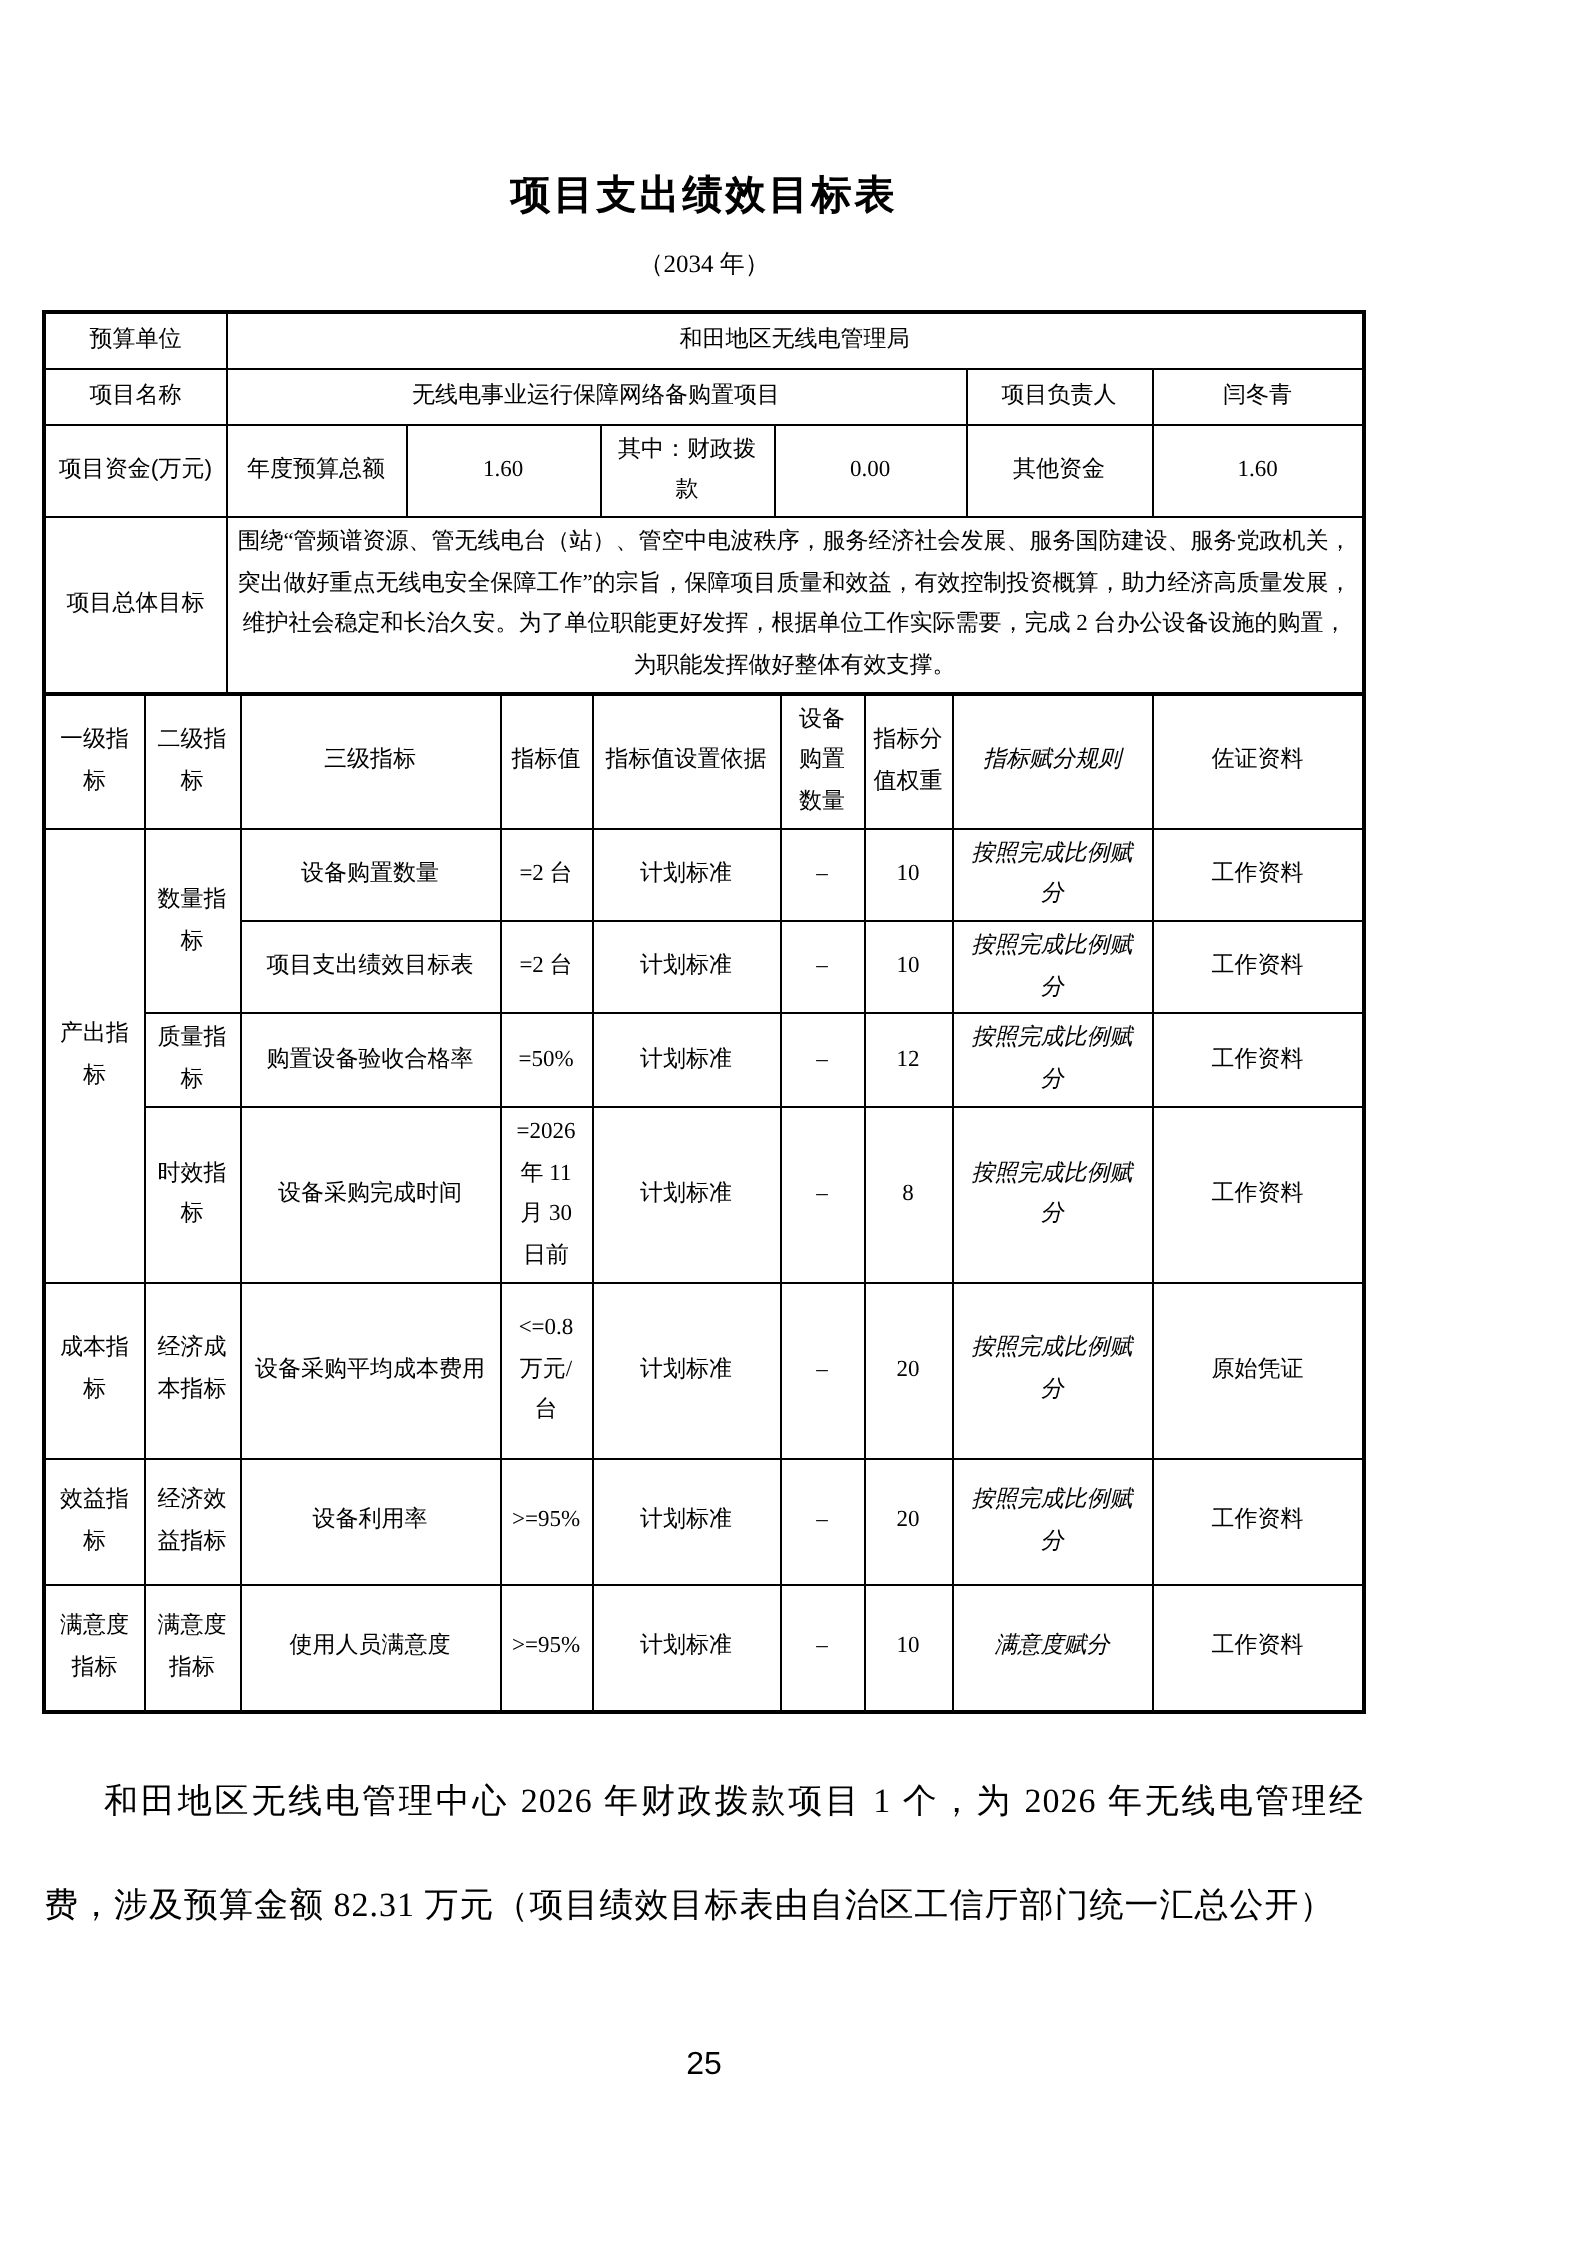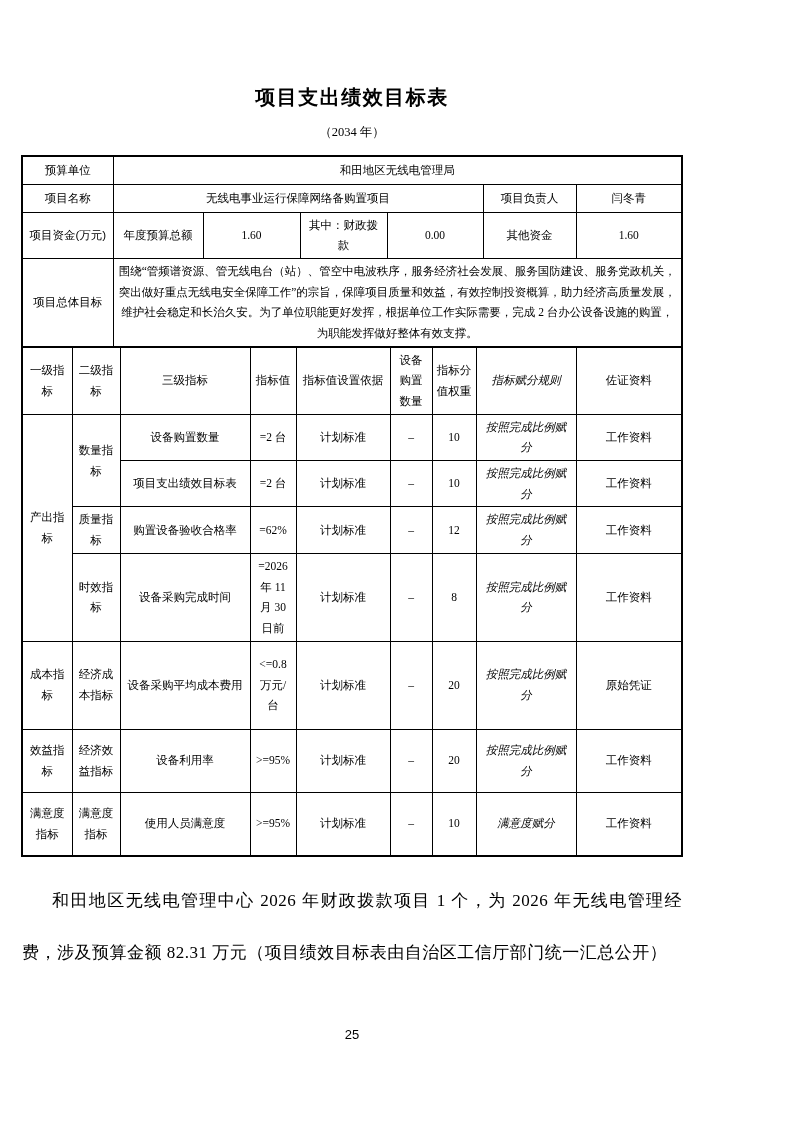--- a/index.html
+++ b/index.html
@@ -77,21 +77,21 @@
     font-size: 17px;
     line-height: 52px;
     text-indent: 30px;
     text-align: justify;
     letter-spacing: 0.5px;
   }
   .page-number {
     position: absolute;
     left: 0; right: 0; bottom: 80px;
     text-align: center;
-    font-size: 13px;
+    font-size: 16px;
     font-family: "Liberation Sans", "DejaVu Sans", sans-serif;
   }
 </style>
 </head>
 <body>
 
 <div class="page">
 
   <h1 class="doc-title">项目支出绩效目标表</h1>
   <div class="doc-subtitle">（2034 年）</div>
@@ -176,21 +176,21 @@
       <td class="cl5">计划标准</td>
       <td class="cl6">–</td>
       <td class="cl7">10</td>
       <td class="cl8">按照完成比例赋分</td>
       <td class="cl9">工作资料</td>
     </tr>
 
     <tr style="height:45px">
       <td class="cl2">质量指标</td>
       <td class="cl3">购置设备验收合格率</td>
-      <td class="cl4">=62%</td>
+      <td class="cl4">=50%</td>
       <td class="cl5">计划标准</td>
       <td class="cl6">–</td>
       <td class="cl7">12</td>
       <td class="cl8">按照完成比例赋分</td>
       <td class="cl9">工作资料</td>
     </tr>
 
     <tr style="height:82px">
       <td class="cl2">时效指标</td>
       <td class="cl3">设备采购完成时间</td>

